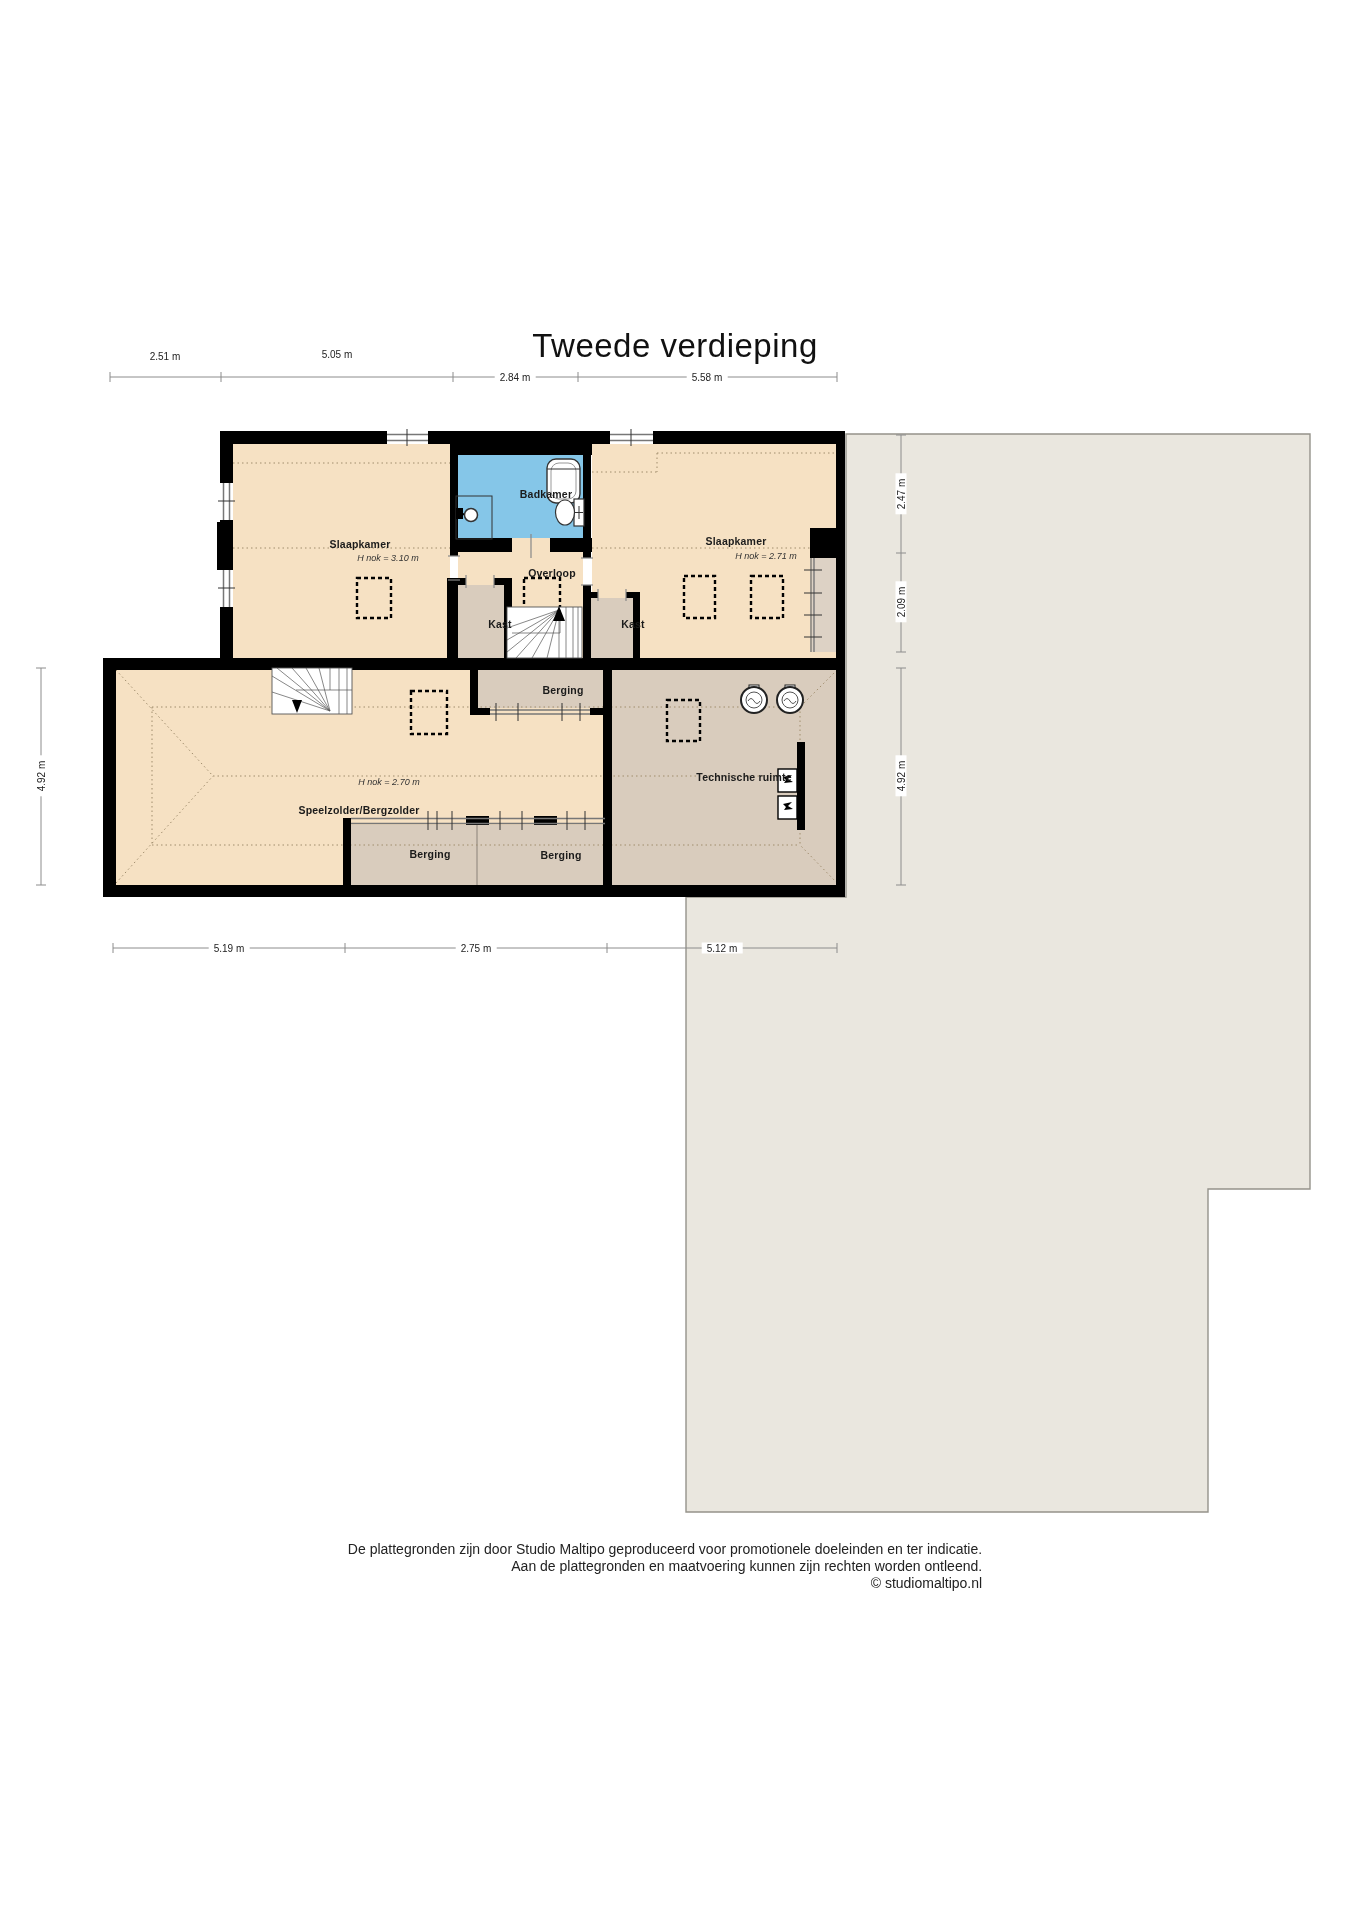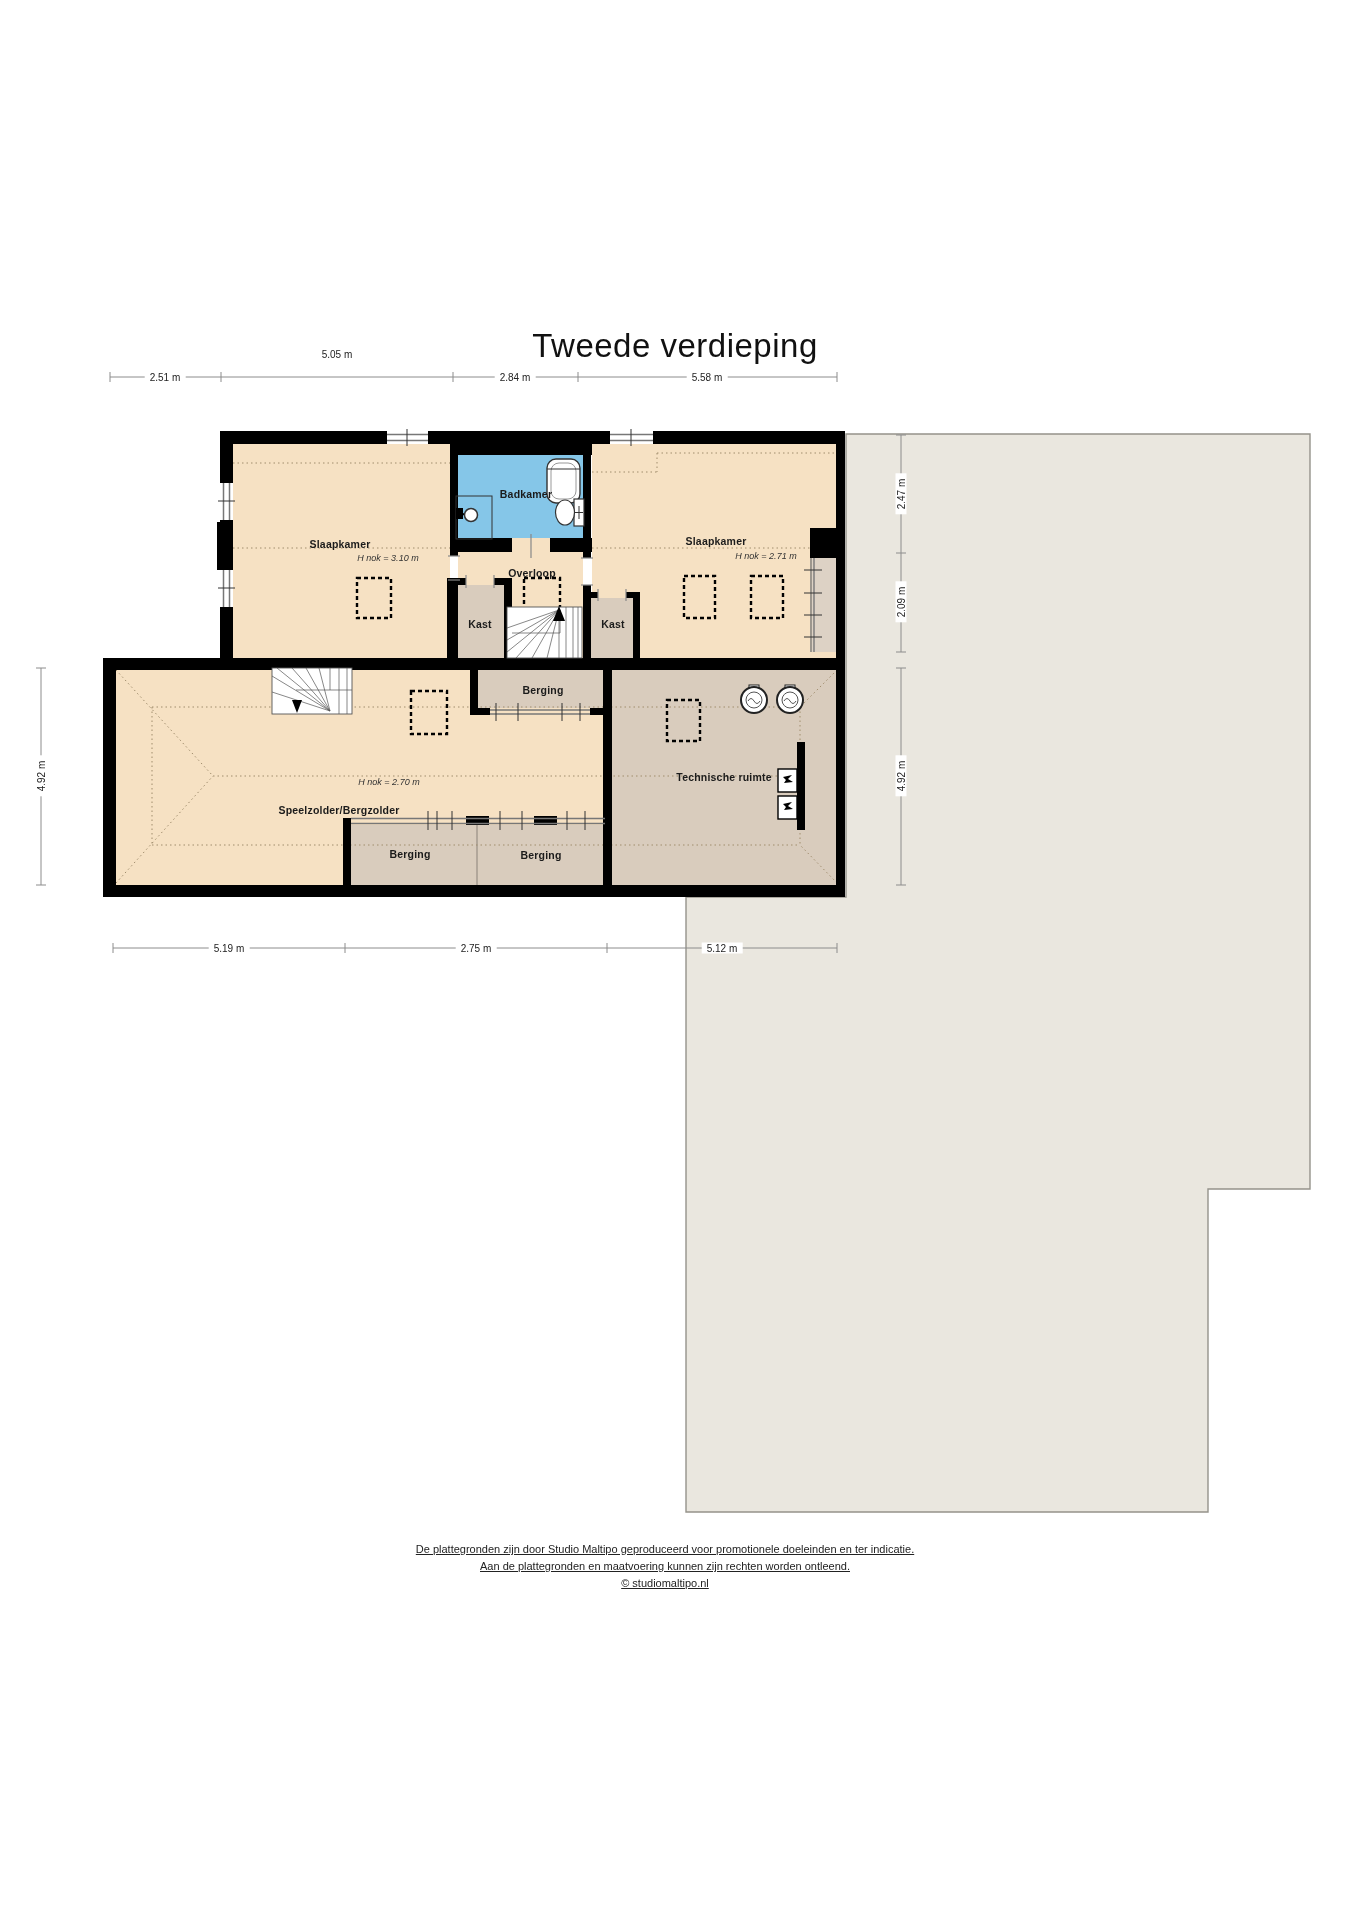--- a/index.html
+++ b/index.html
@@ -2,28 +2,28 @@
 <html style="--room-room-beige: #f6e1c3; --room-room-tan: #d9ccbd; --room-knee-tan: #ddd2c5; --room-bathroom-blue: #85c6e8; --room-roof-gray: #eae7df; --room-wall-black: #000000;"><head>
 <meta charset="utf-8">
 <style>
   html,body{margin:0;padding:0;background:#fff;}
   .canvas{position:relative;width:1358px;height:1920px;background:#ffffff;margin:0 auto;
           font-family:"Liberation Sans",sans-serif;overflow:hidden;}
   .plan-svg{position:absolute;left:0;top:0;}
   .page-title{position:absolute;transform:translate(-50%,-50%);font-size:33px;font-weight:400;
               color:#111;white-space:nowrap;letter-spacing:.5px;}
   .room-label{position:absolute;transform:translate(-50%,-50%);font-size:10.5px;font-weight:700;
-              color:#1b1b1b;white-space:nowrap;letter-spacing:.2px;}
+              color:#1b1b1b;white-space:nowrap;letter-spacing:.2px;margin-left:20px;}
   .hnok-label{position:absolute;transform:translate(-50%,-50%);font-size:9px;font-style:italic;
               font-weight:400;color:#333;white-space:nowrap;margin-left:48px;}
   .dim-label{position:absolute;transform:translate(-50%,-50%);font-size:10px;color:#222;
              background:#fff;padding:0 5px;white-space:nowrap;}
   .dim-label.vert{transform:translate(-50%,-50%) rotate(-90deg);}
-  .footer{position:absolute;left:665px;top:1541px;transform:translateX(-50%);text-align:center;
-          font-size:11px;color:#222;line-height:17px;white-space:nowrap;text-decoration:underline;}
+  .footer{position:absolute;left:665px;top:1541px;transform:translateX(-50%);text-align:right;
+          font-size:14px;color:#222;line-height:17px;white-space:nowrap;}
 </style>
 </head>
 <body>
 
 <div class="canvas">
 
   <svg class="plan-svg" width="1358" height="1920" viewBox="0 0 1358 1920" aria-hidden="true">
 
     <polygon points="846,434 1310,434 1310,1189 1208,1189 1208,1512 686,1512 686,897 846,897" style="fill:var(--room-roof-gray,#eae7df);stroke:#95938b;stroke-width:1.4"></polygon>
 
@@ -260,21 +260,21 @@
       <line x1="896" y1="435" x2="906" y2="435"></line>
         <line x1="896" y1="553" x2="906" y2="553"></line>
       <line x1="896" y1="652" x2="906" y2="652"></line>
         <line x1="896" y1="668" x2="906" y2="668"></line>
       <line x1="896" y1="885" x2="906" y2="885"></line>
     </g>
   </svg>
 
   <div class="page-title" style="left:675px;top:346px">Tweede verdieping</div>
 
-  <div class="dim-label" style="left:165px;top:377px">2.51 m</div>
+  <div class="dim-label" style="left:165px;top:356px">2.51 m</div>
   <div class="dim-label" style="left:337px;top:354px">5.05 m</div>
   <div class="dim-label" style="left:515px;top:377px">2.84 m</div>
   <div class="dim-label" style="left:707px;top:377px">5.58 m</div>
 
   <div class="dim-label" style="left:229px;top:948px">5.19 m</div>
   <div class="dim-label" style="left:476px;top:948px">2.75 m</div>
   <div class="dim-label" style="left:722px;top:948px">5.12 m</div>
 
   <div class="dim-label vert" style="left:41px;top:776px">4.92 m</div>
   <div class="dim-label vert" style="left:901px;top:494px">2.47 m</div>

